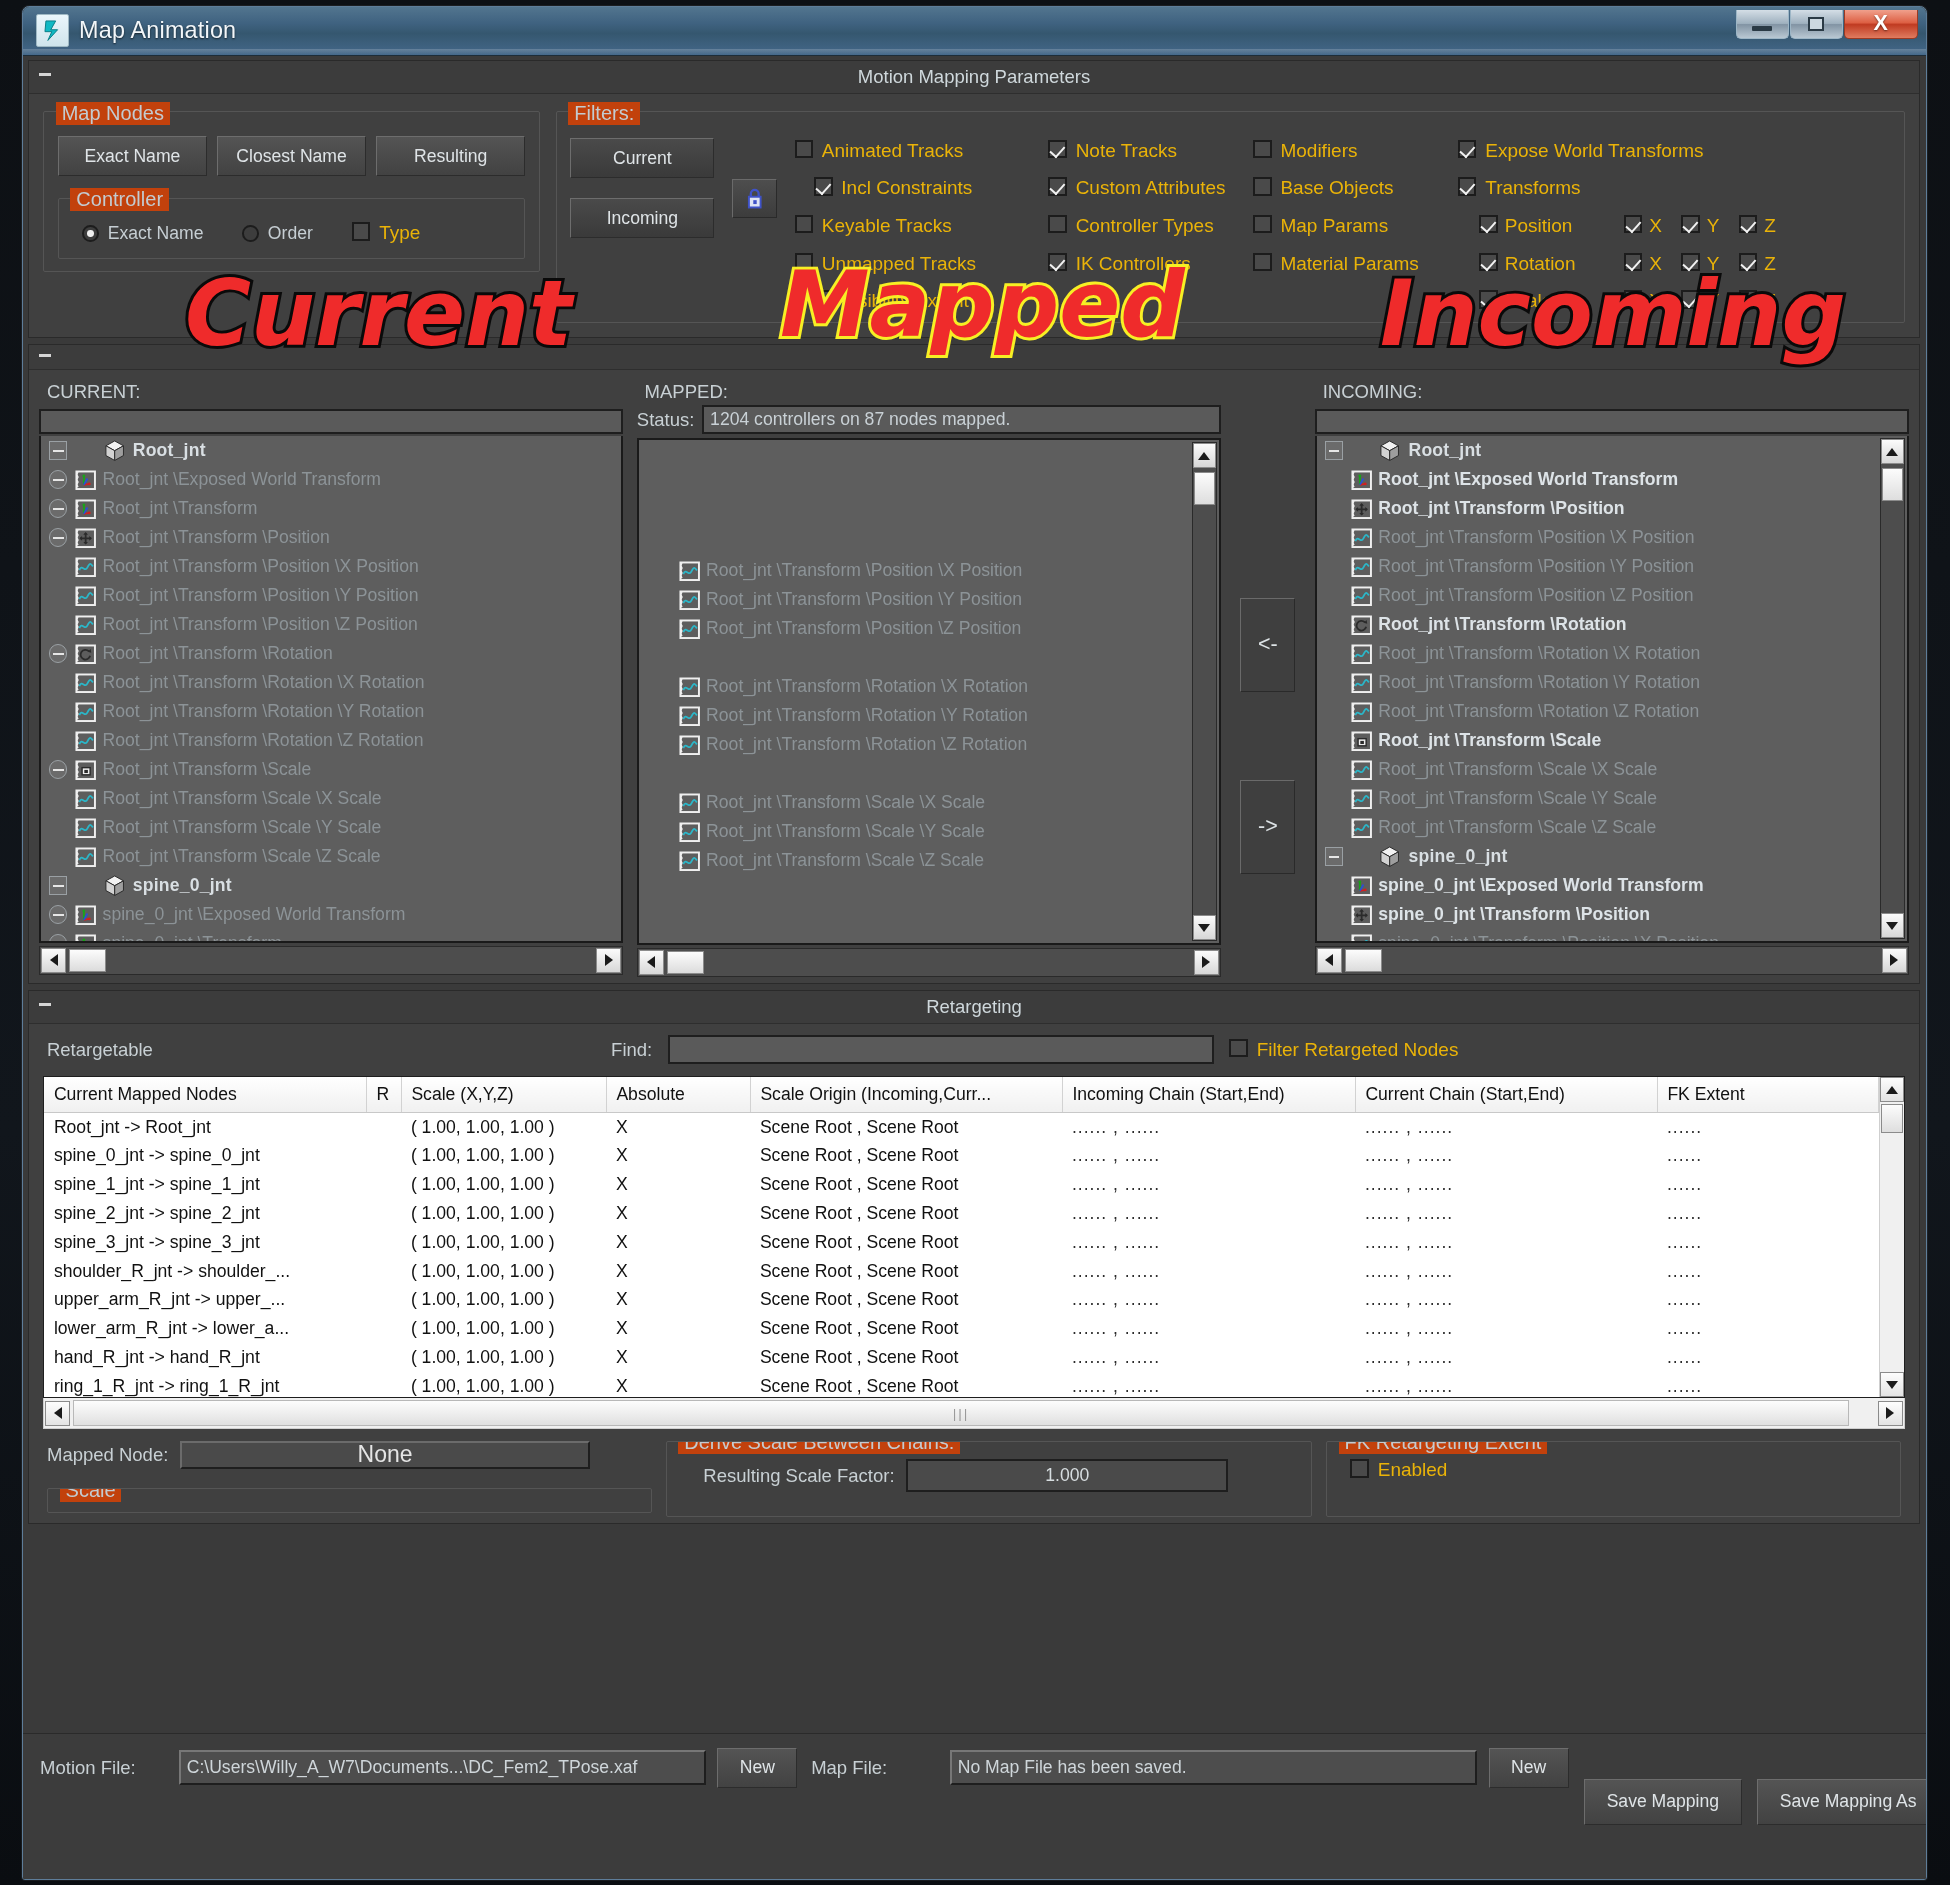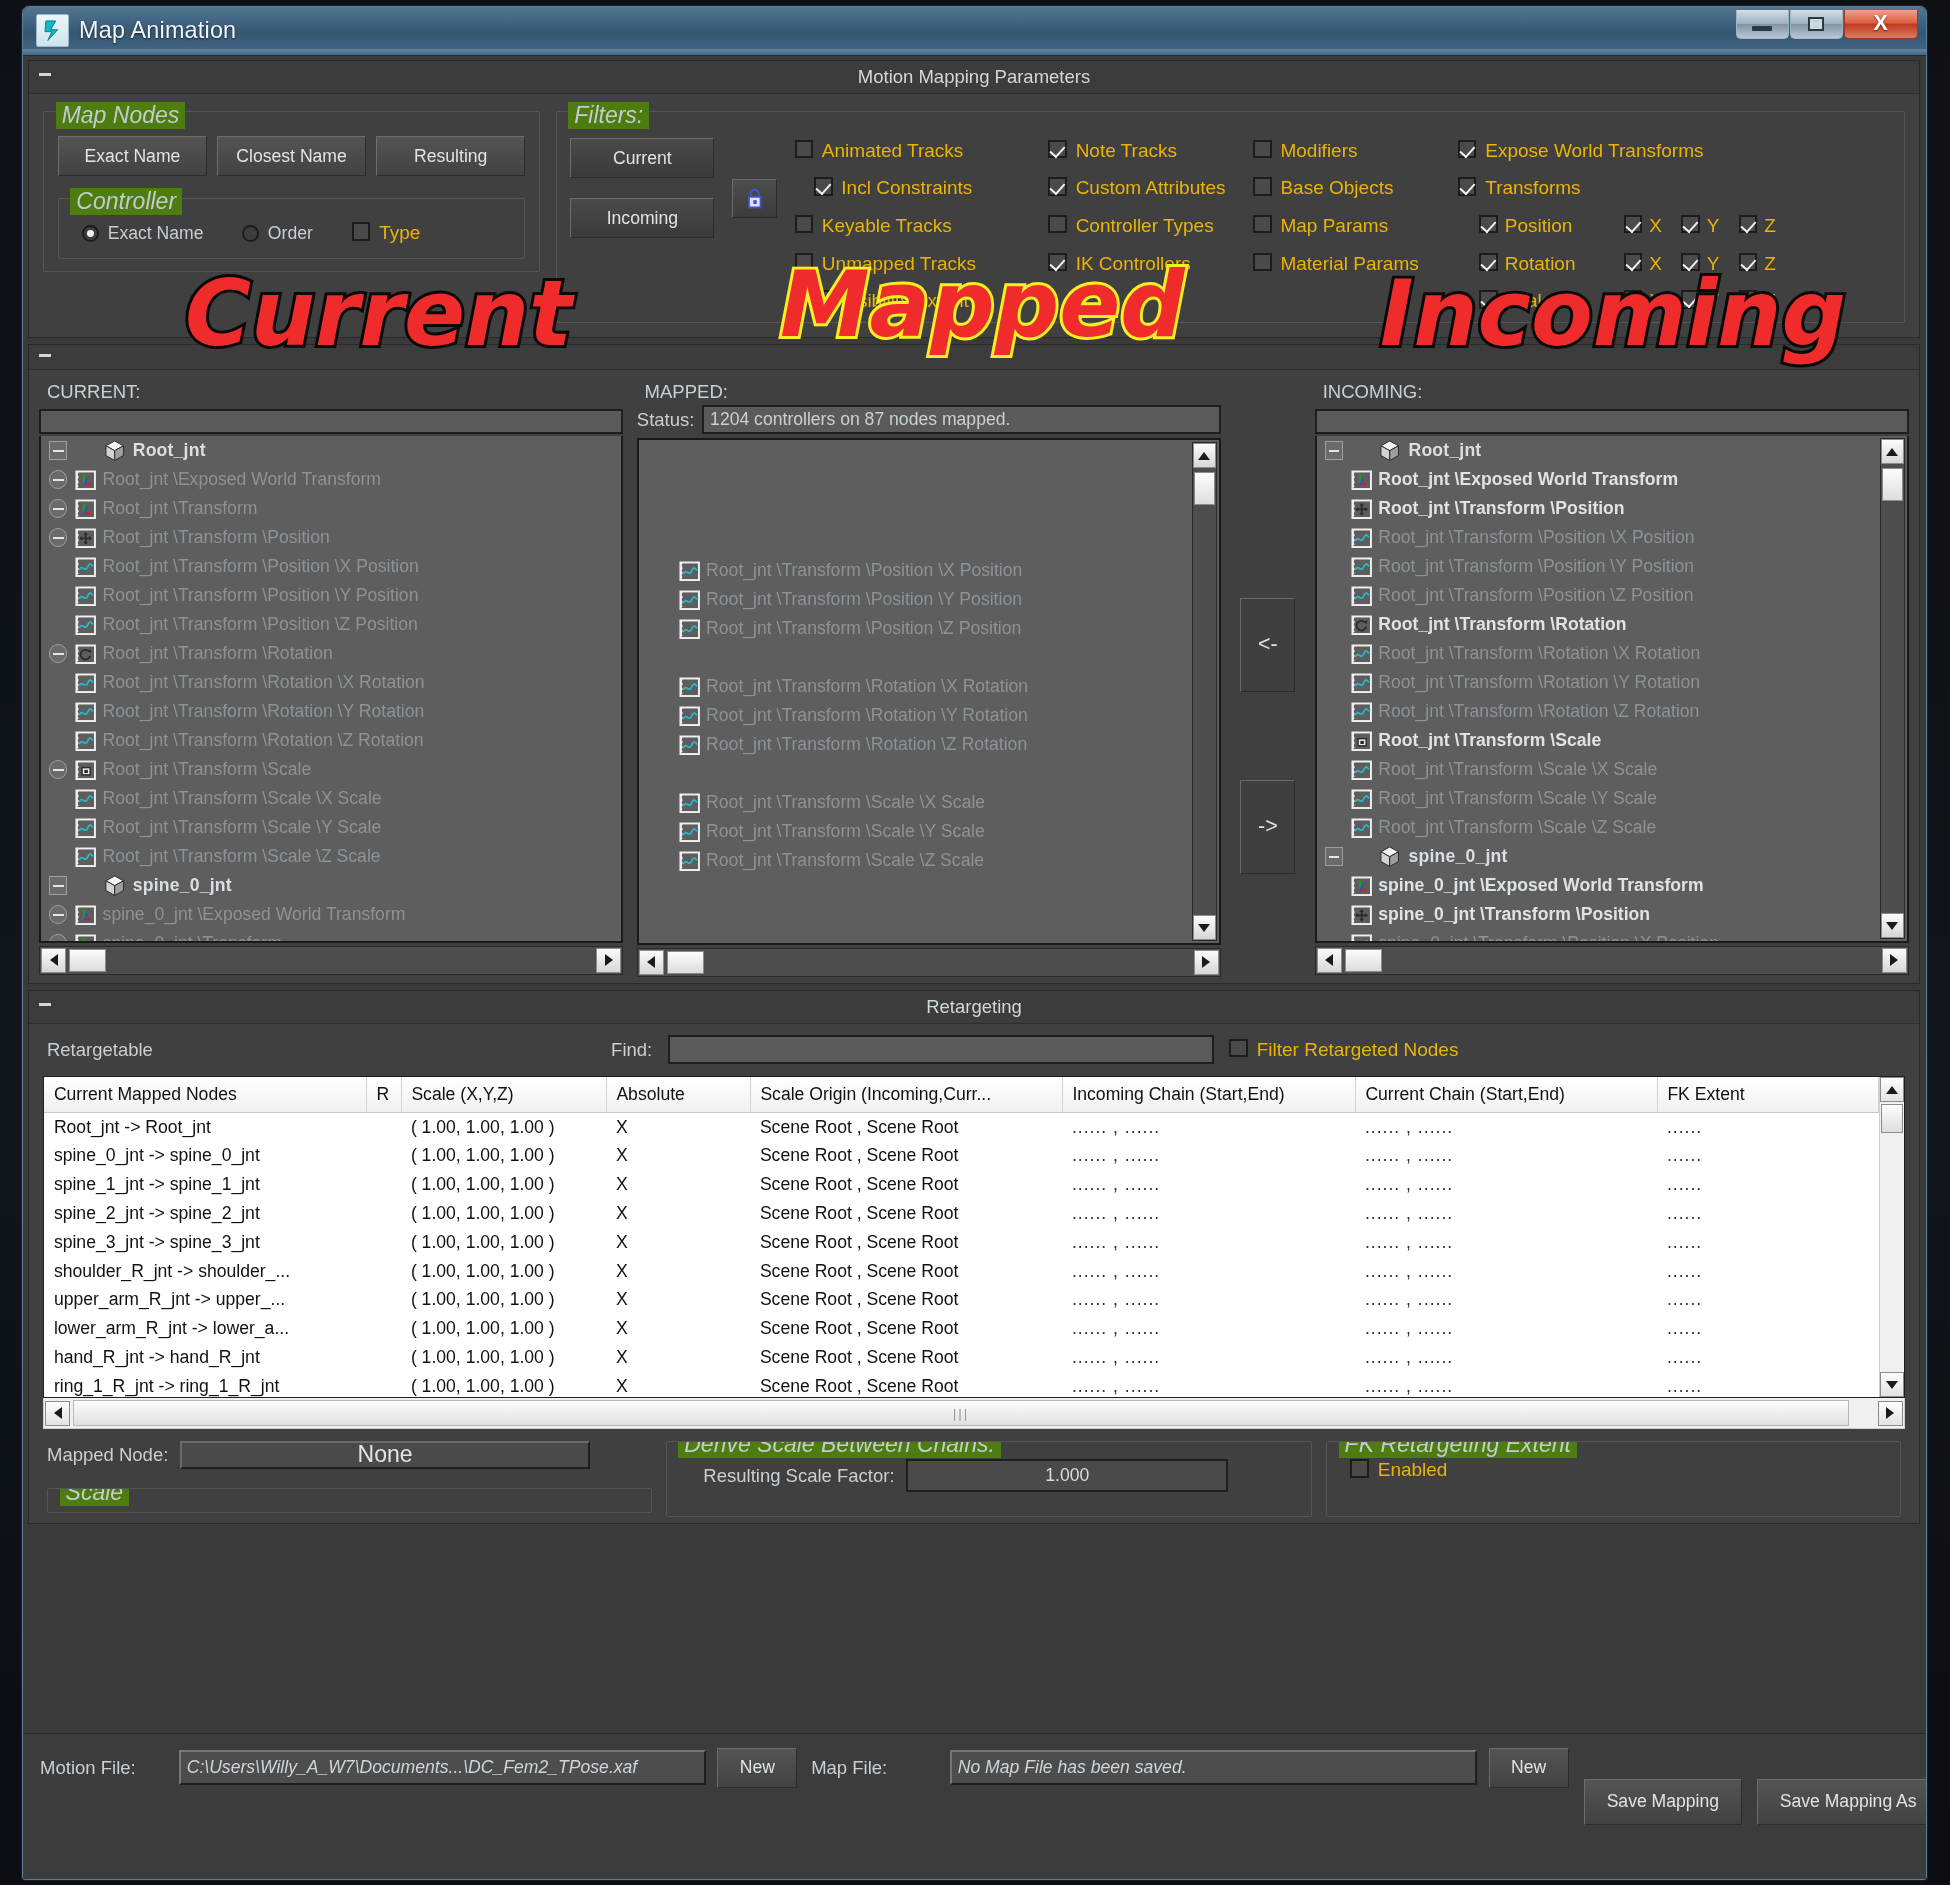--- a/index.html
+++ b/index.html
@@ -90,22 +90,22 @@
   .rollout-body{ padding:9.8px 13.7px 13.7px 13.7px; }
 
   
   .group{
     position:relative;
     border:1px solid #555; border-radius:2px;
     margin-top:13.7px; padding:19.5px 13.7px 11.7px 13.7px;
   }
   .group > .glabel{
     position:absolute; top:-10.7px; left:11.7px;
-    background:#4d7c0f; padding:0 5.9px;
-    color:#c3cbd0; font-size:23px;font-style:italic;
+    background:#c2410c; padding:0 5.9px;
+    color:#c3cbd0; font-size:20px;
   }
 
   
   .btn{
     background:linear-gradient(180deg,#545454,#424242);
     border:1px solid #6d6d6d;
     border-right-color:#2c2c2c; border-bottom-color:#2c2c2c;
     color:#dfe4e7; font-size:17.6px;
     padding:8.8px 13.7px; text-align:center;
     cursor:default; white-space:nowrap;
@@ -295,21 +295,20 @@
     position:absolute; left:0; right:0; bottom:0; height:146px;
     background:#3c3c3c; border-top:1px solid #2a2a2a;
     padding:13.7px 17.6px; display:flex; align-items:flex-start; gap:15.6px;
   }
   .filelbl{ color:#c8d0d4; font-size:18.5px; width:127px;}
   .filefield{
     width:527px;height:35px; background:#4d4d4d;
     border:2px solid #1e1e1e; border-top-color:#777; border-left-color:#777;
     color:#cfd6da; font-size:17.6px; display:flex;align-items:center; padding:0 5.9px;
     overflow:hidden;
-    font-style:italic;
   }
   .newbtn{ width:80px; }
   #filecol{ display:flex; flex-direction:row; gap:13.7px;}
   #actionbtns{ display:flex; gap:15.6px; align-items:center; margin-top:31px;}
   #radiogrid{
     display:grid; grid-template-columns:auto auto; gap:15.6px 45px; margin-top:27px; margin-left:21.5px;
   }
   #framebox{ display:flex; align-items:center; gap:11.7px; margin-top:27px;}
   #frameinput{
     width:84px;height:31px;background:#5a5a5a;border:2px solid #1e1e1e;

